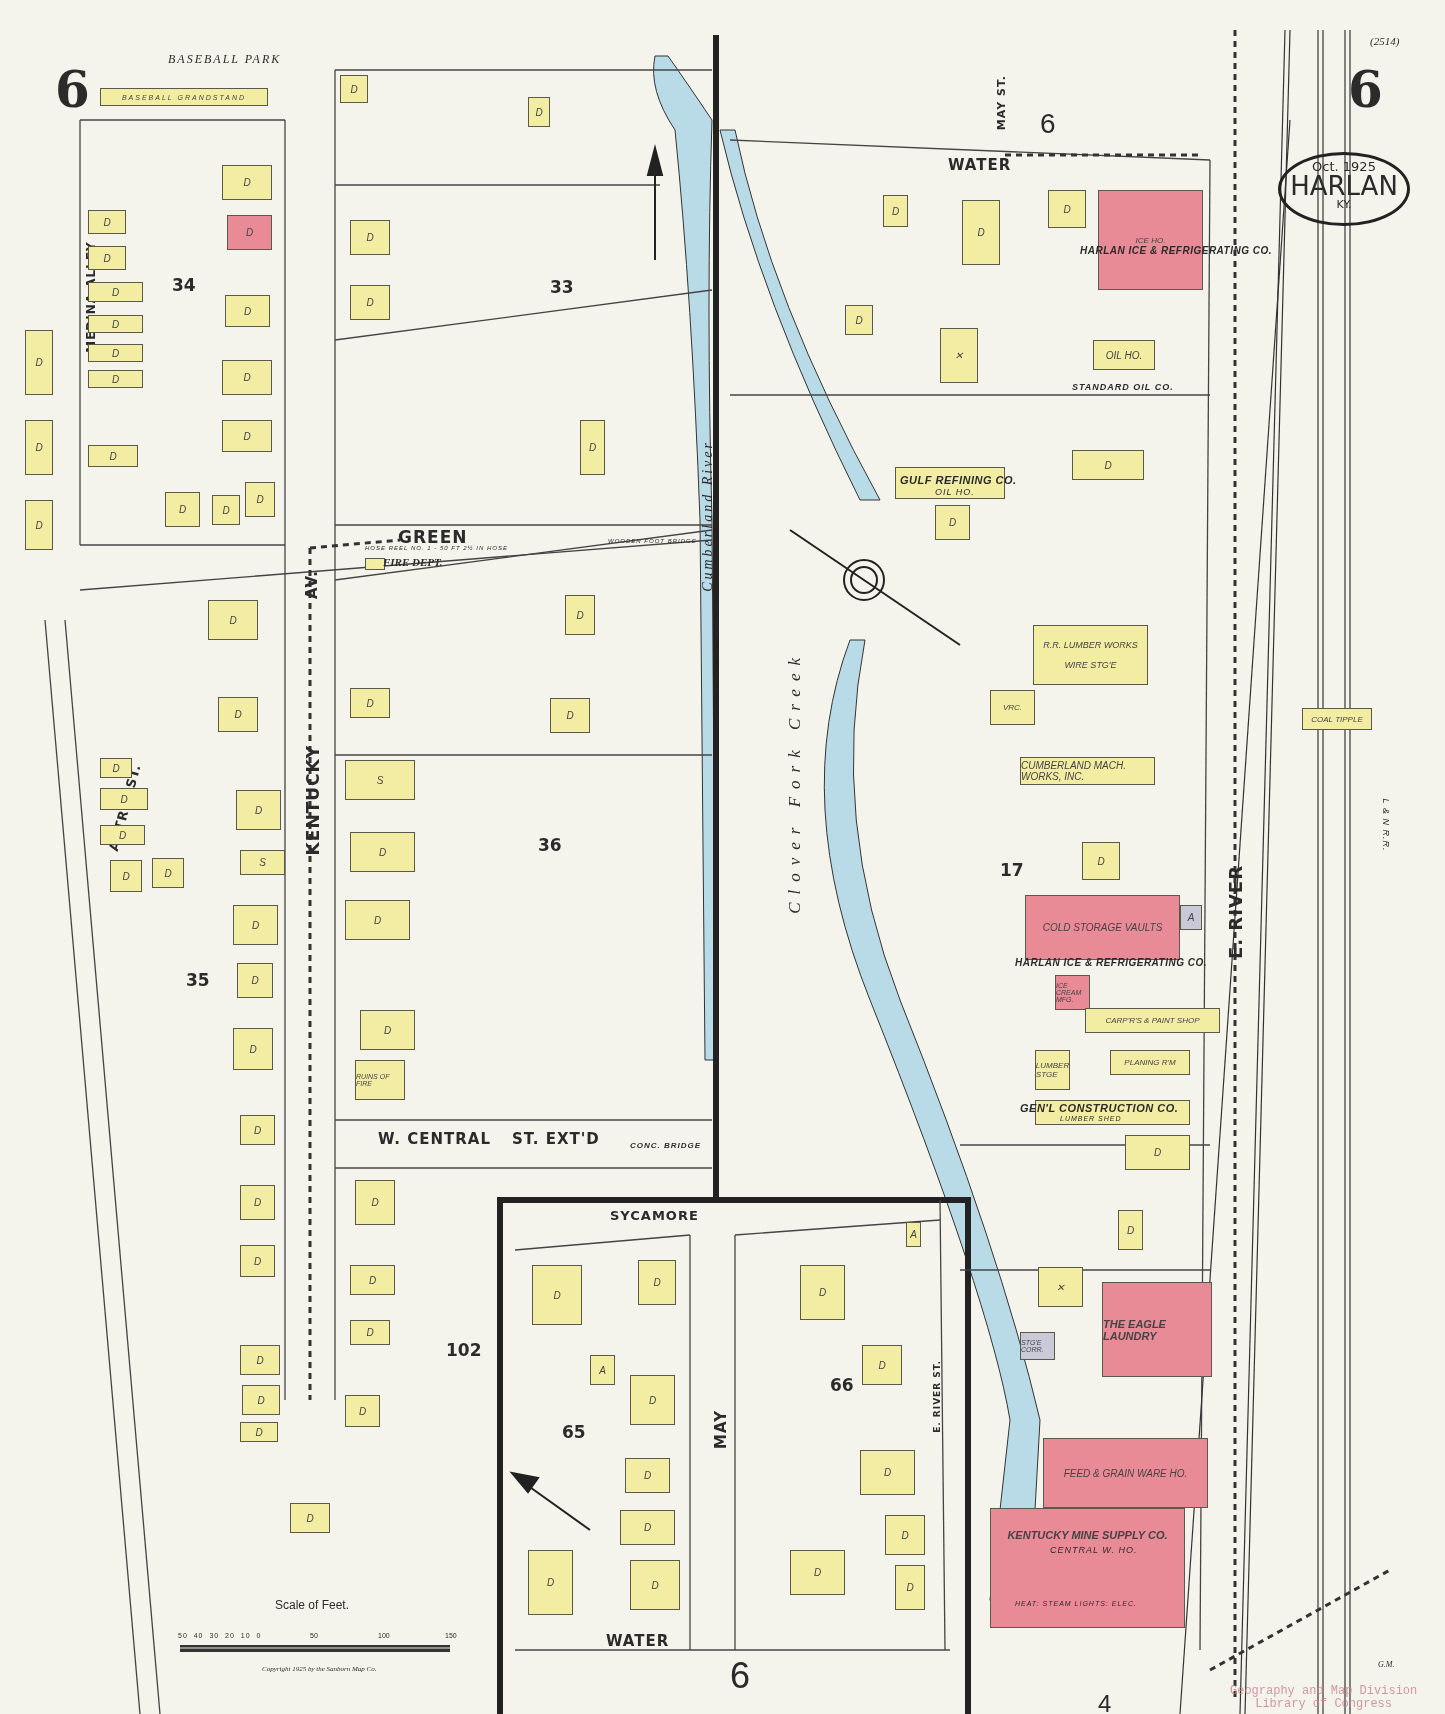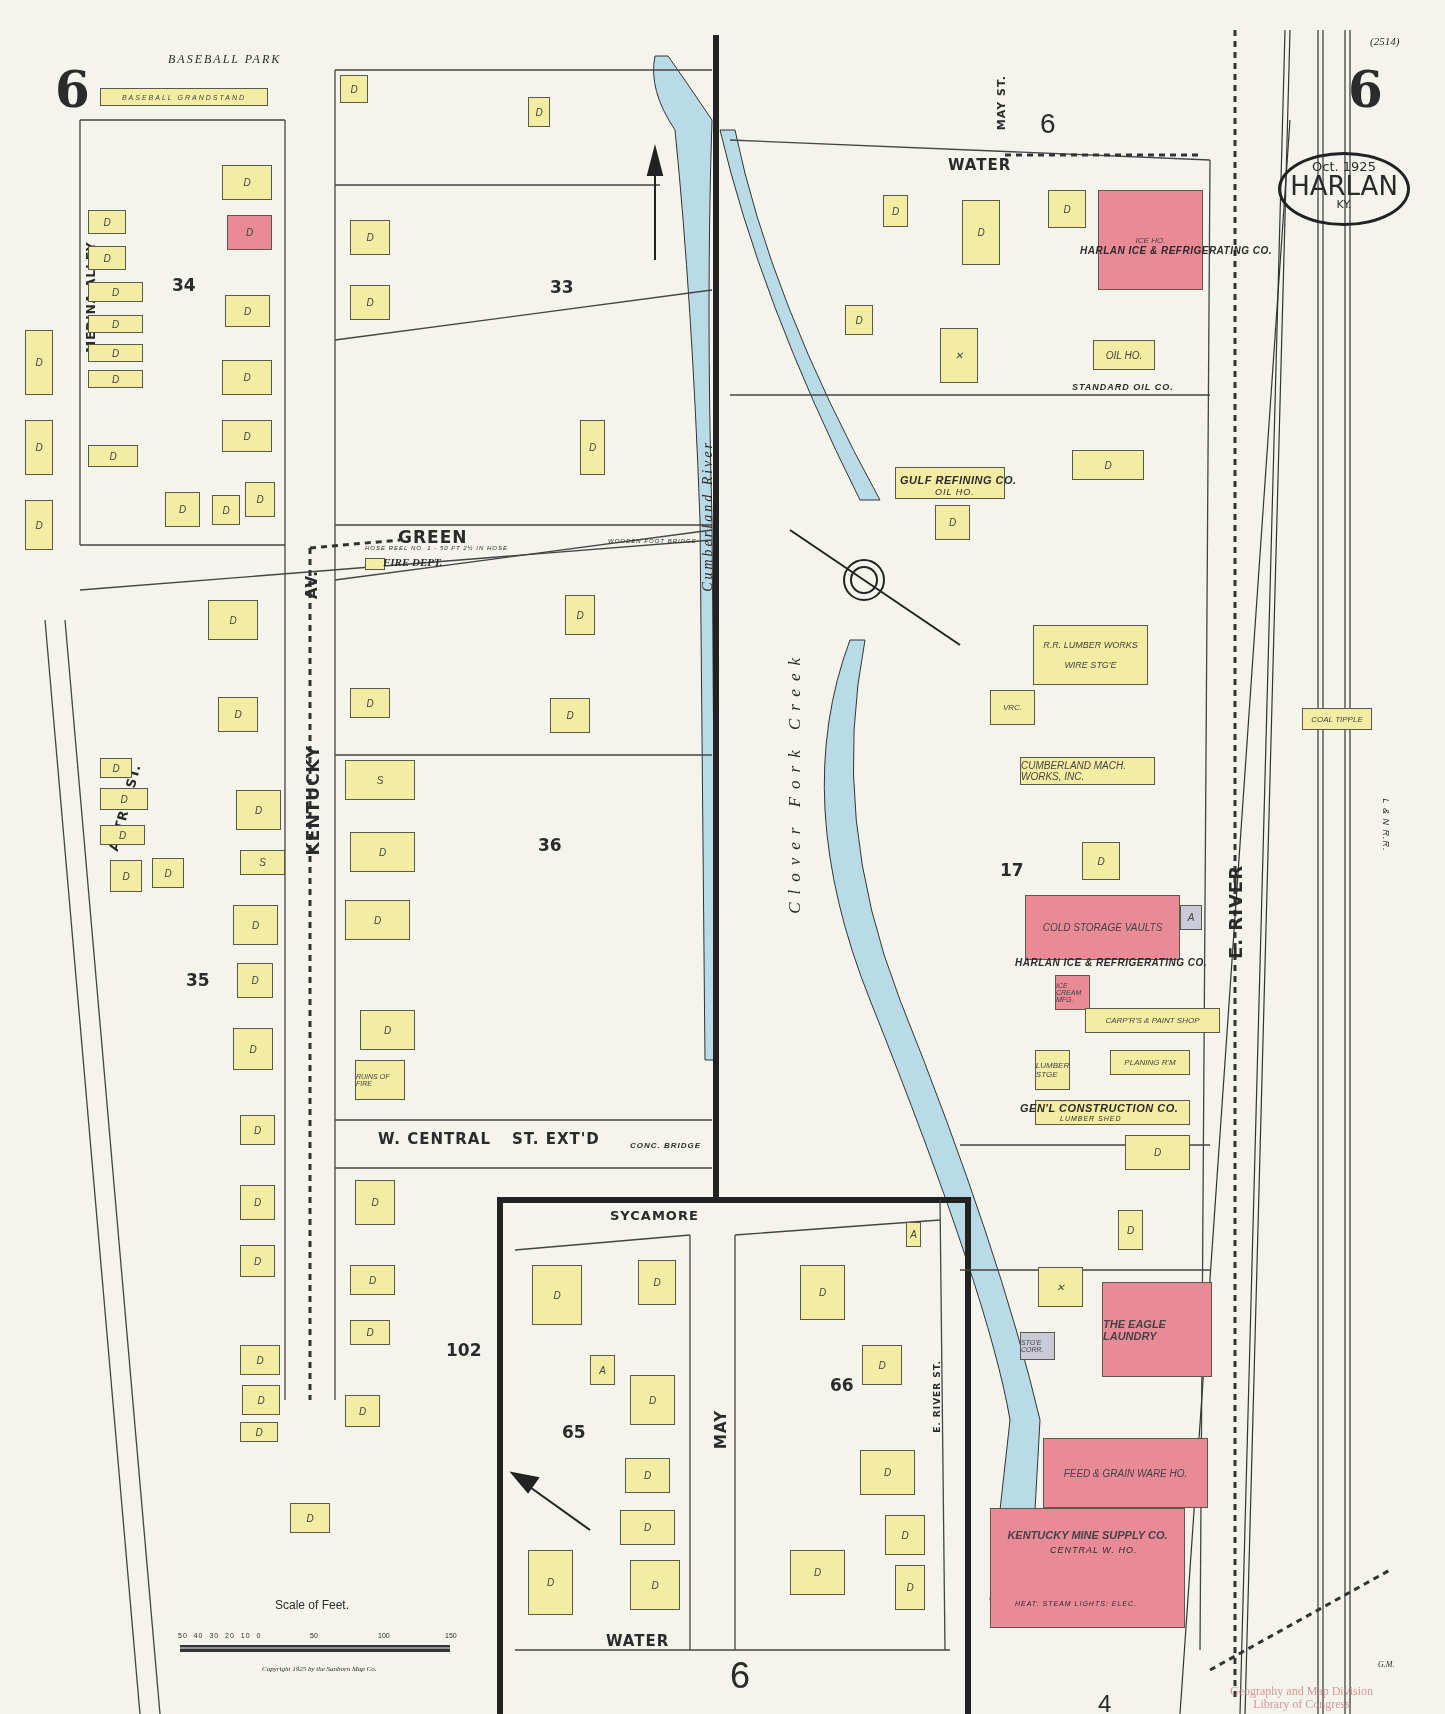--- a/index.html
+++ b/index.html
@@ -10,21 +10,21 @@
   .block{font-family:"DejaVu Sans",sans-serif;font-weight:bold;font-size:17px;}
   .italic{font-style:italic;font-family:"Liberation Serif",serif;}
   .small{font-size:9px;font-style:italic;letter-spacing:1px;}
   .bizname{font-size:11px;font-style:italic;font-weight:bold;letter-spacing:.5px;}
   .sheet{font-family:"DejaVu Serif",serif;font-weight:bold;font-size:50px;}
   .vert{writing-mode:vertical-rl;transform:rotate(180deg);}
   .bldg{position:absolute;background:#f3eca3;border:1.5px solid #5a5a4a;box-sizing:border-box;font-size:10px;font-style:italic;display:flex;align-items:center;justify-content:center;color:#444;}
   .brick{background:#e98a97;}
   .stone{background:#c9c9d8;}
   .stamp{position:absolute;border:3px solid #222;border-radius:50%;text-align:center;font-family:"DejaVu Sans",sans-serif;}
-  .lib{position:absolute;color:#c9808b;font-family:Liberation Serif, serif;font-size:12px;text-align:center;line-height:13px;opacity:.8;}
+  .lib{position:absolute;color:#c9808b;font-family:Liberation Mono, monospace;font-size:12px;text-align:center;line-height:13px;opacity:.8;}
 </style>
 </head>
 <body>
 
 <div id="map">
 
 <svg class="base" width="1445" height="1714" viewBox="0 0 1445 1714">
 
   <path d="M655,56 Q648,90 675,130 Q692,300 700,520 L705,1060 L716,1060 L712,520 Q706,300 712,120 Q685,80 668,56 Z" fill="#b9dbe8" stroke="#333" stroke-width="1"></path>
   <path d="M720,130 Q760,300 860,500 L880,500 Q770,300 735,130 Z M850,640 Q790,800 870,1000 Q990,1300 1010,1420 L990,1600 Q1000,1620 1030,1600 L1040,1420 Q1000,1250 900,1000 Q830,820 865,640 Z" fill="#b9dbe8" stroke="#333" stroke-width="1"></path>

